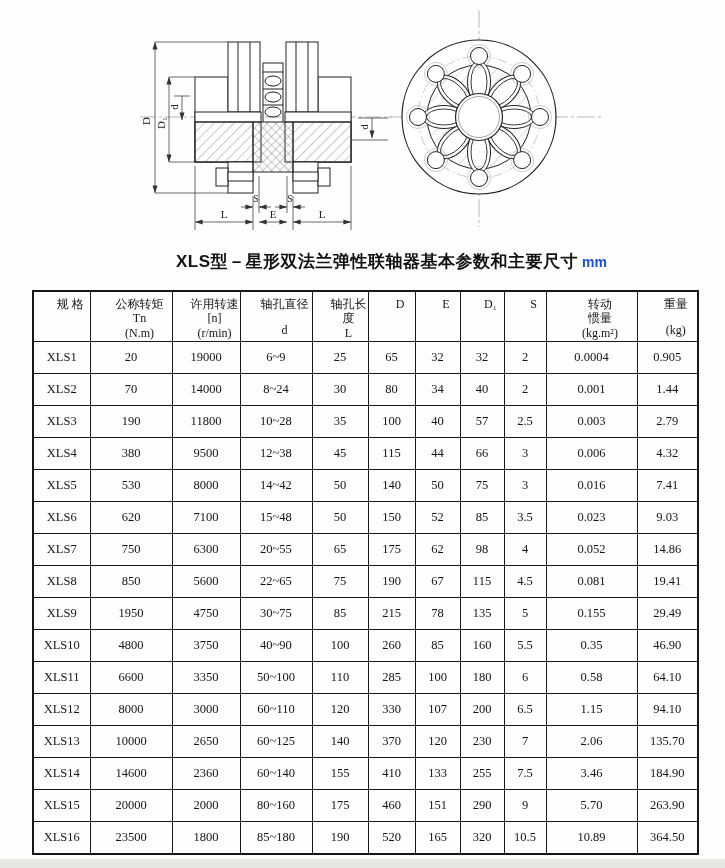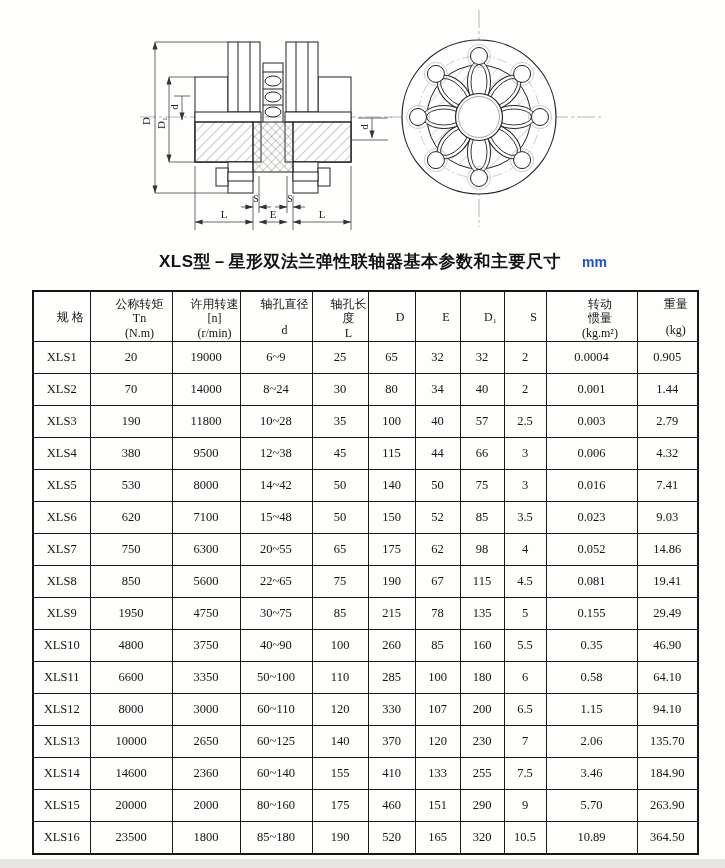--- a/index.html
+++ b/index.html
@@ -1,32 +1,32 @@
 <!DOCTYPE html>
 <html><head>
 <meta charset="utf-8">
 <style>
   html,body{margin:0;padding:0;background:#ffffff;}
   #page{position:relative;width:725px;height:868px;background:#fefefd;overflow:hidden;
         font-family:"Liberation Serif","DejaVu Serif",serif;color:#141414;}
   #drawing{position:absolute;left:0;top:0;width:725px;height:250px;}
-  #title{position:absolute;top:250px;left:159px;width:420px;
+  #title{position:absolute;top:250px;left:176px;width:420px;
          font-family:"Liberation Sans","DejaVu Sans",sans-serif;
          font-weight:bold;font-size:17px;letter-spacing:.5px;color:#111;white-space:nowrap;}
   #unit{position:absolute;top:254px;left:582px;
         font-family:"Liberation Sans","DejaVu Sans",sans-serif;
         font-weight:bold;font-size:14px;color:#1d4ed8;}
   #spec-table{position:absolute;left:32px;top:290px;width:665px;height:565px;
         border-collapse:collapse;table-layout:fixed;border:2px solid #161616;}
   #spec-table th,#spec-table td{border:1px solid #1a1a1a;text-align:center;vertical-align:middle;
         font-size:12.5px;font-weight:normal;padding:0;color:#141414;overflow:hidden;}
   #spec-table thead tr{height:49px;}
   .hcell{display:flex;flex-direction:column;justify-content:space-between;
          padding:5px 0 4px 0;line-height:1.2;height:40px;font-size:12px;margin-left:17px;}
-  .hcell.one{justify-content:center;}
+  .hcell.one{justify-content:flex-start;}
   #bottom-edge{position:absolute;left:0;top:859px;width:725px;height:9px;background:#e7e6e3;}
   svg text{font-family:"Liberation Serif","DejaVu Serif",serif;}
 </style>
 </head>
 <body>
 
 <div id="page">
 
   <svg id="drawing" viewBox="0 0 725 250" width="725" height="250">
     <defs>

